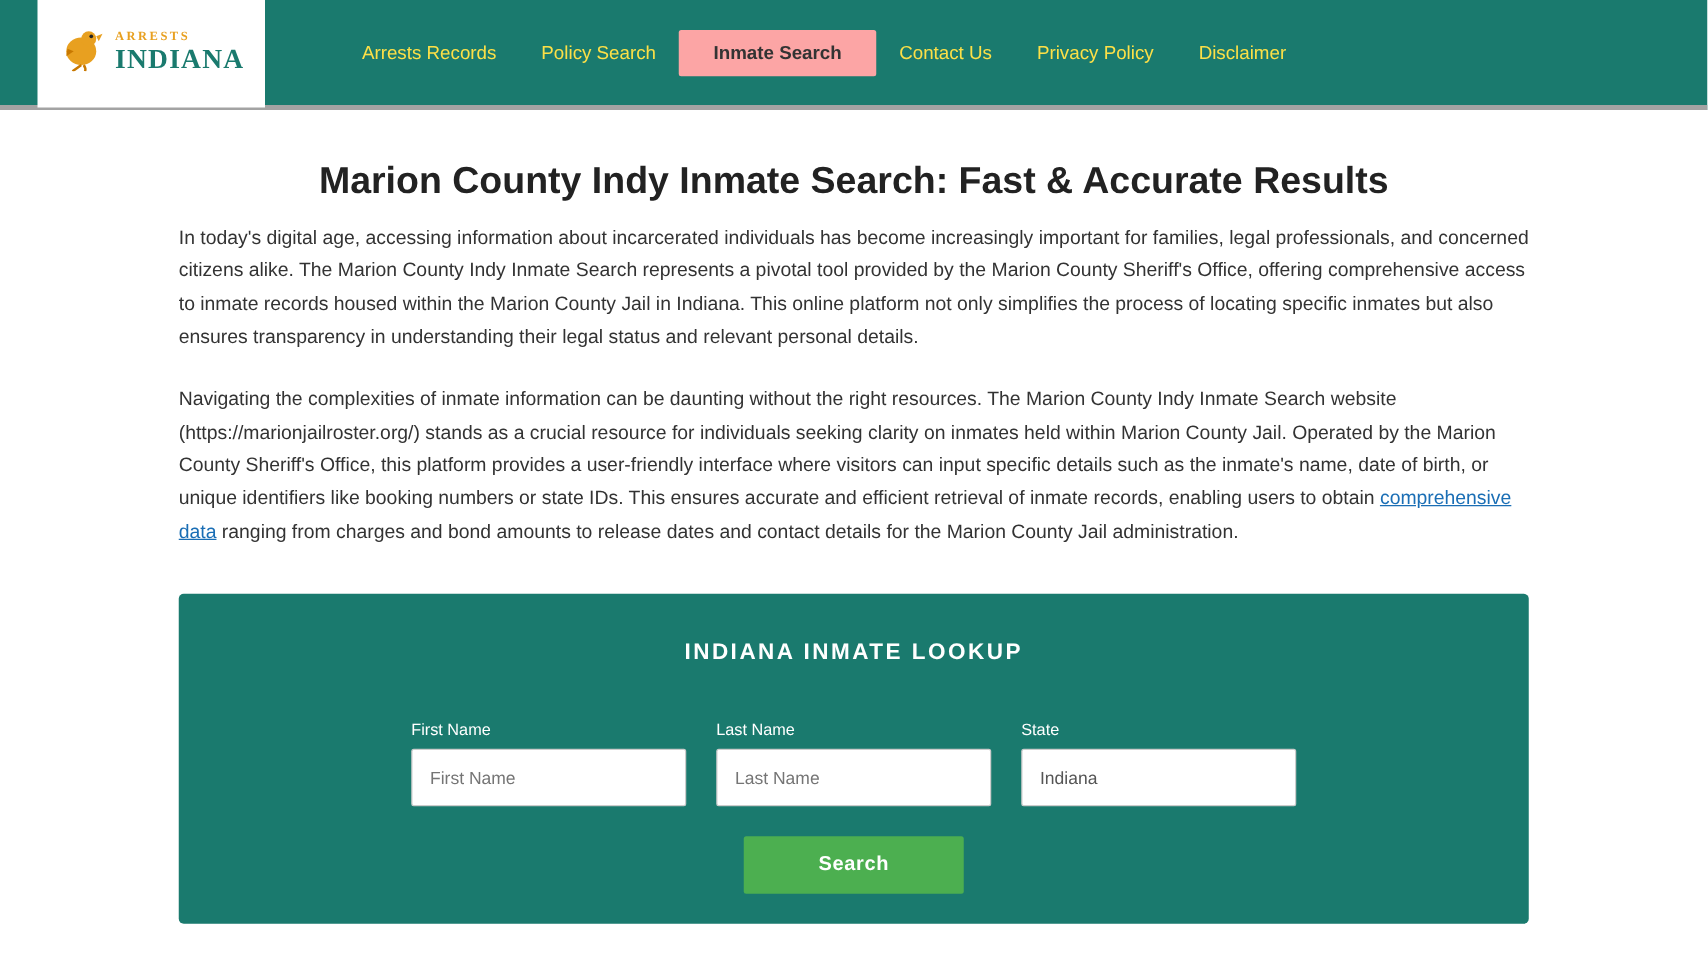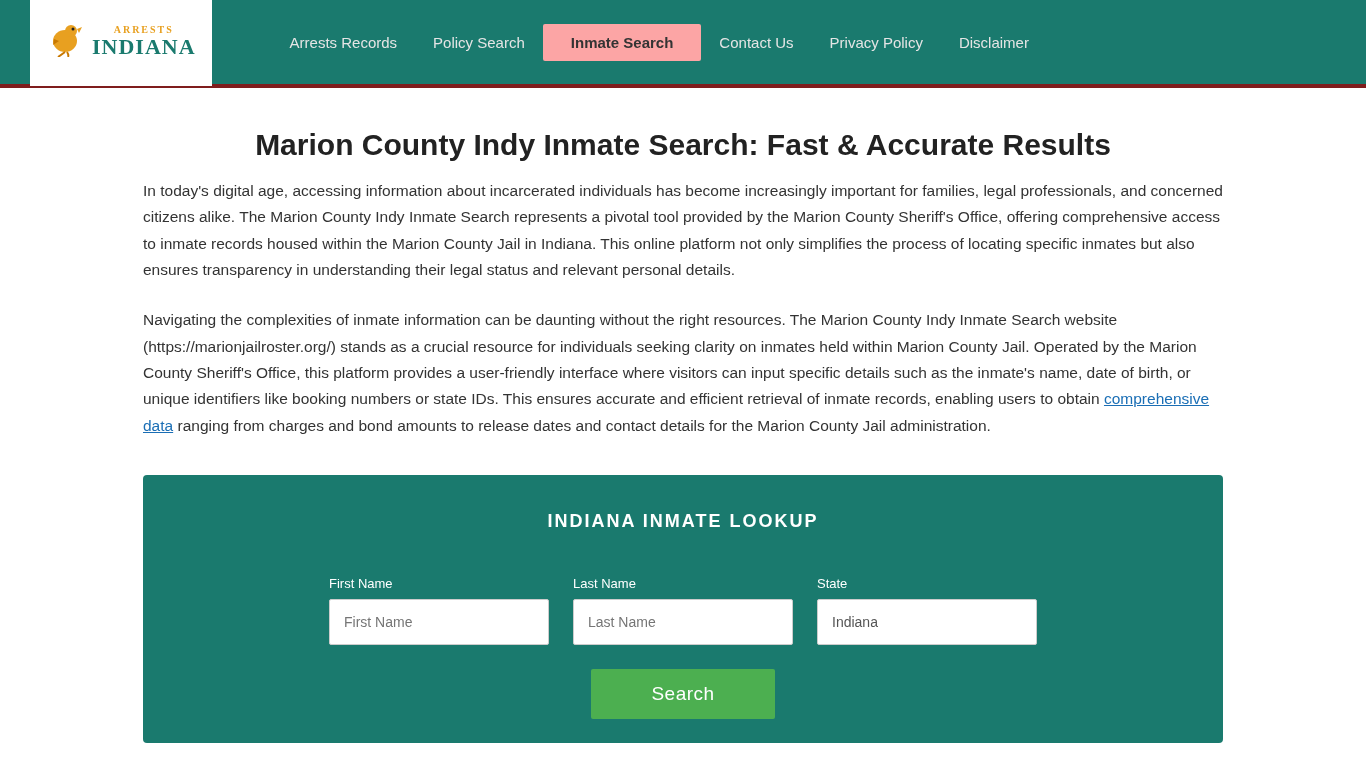--- a/index.html
+++ b/index.html
@@ -5,22 +5,21 @@
     * { margin: 0; padding: 0; box-sizing: border-box; }
     body { font-family: Georgia, 'Times New Roman', serif; font-size: 16px; color: #333; background: #fff; width: 1366px; }
 
     
     .header {
       background-color: #1a7a6e;
       height: 88px;
       display: flex;
       align-items: center;
       padding: 0 30px;
-      border-bottom: 4px solid #7f1d1d;
-      text-align: center;
+      border-bottom: 4px solid #a3a3a3;
     }
     .logo-area {
       display: flex;
       align-items: center;
       background: #fff;
       padding: 8px 16px;
       height: 88px;
       min-width: 180px;
       justify-content: center;
     }
@@ -48,21 +47,21 @@
       color: #1a7a6e;
       letter-spacing: 1px;
     }
     nav {
       display: flex;
       align-items: center;
       gap: 0;
       margin-left: 60px;
     }
     nav a {
-      color: #e5e5e5;
+      color: #fde047;
       text-decoration: none;
       font-size: 15px;
       padding: 10px 18px;
       font-family: Arial, sans-serif;
     }
     nav a.active {
       background-color: #fca5a5;
       color: #333;
       font-weight: bold;
       border-radius: 2px;
@@ -142,22 +141,22 @@
       background: #fff;
       color: #555;
       font-family: Arial, sans-serif;
       outline: none;
     }
     .search-btn {
       background-color: #4caf50;
       color: #fff;
       border: none;
       padding: 14px 60px;
-      font-size: 19px;
-      font-weight: normal;
+      font-size: 16px;
+      font-weight: bold;
       font-family: Arial, sans-serif;
       border-radius: 2px;
       cursor: pointer;
       letter-spacing: 0.5px;
     }
   </style>
 </head>
 <body>
 
 <header class="header">

